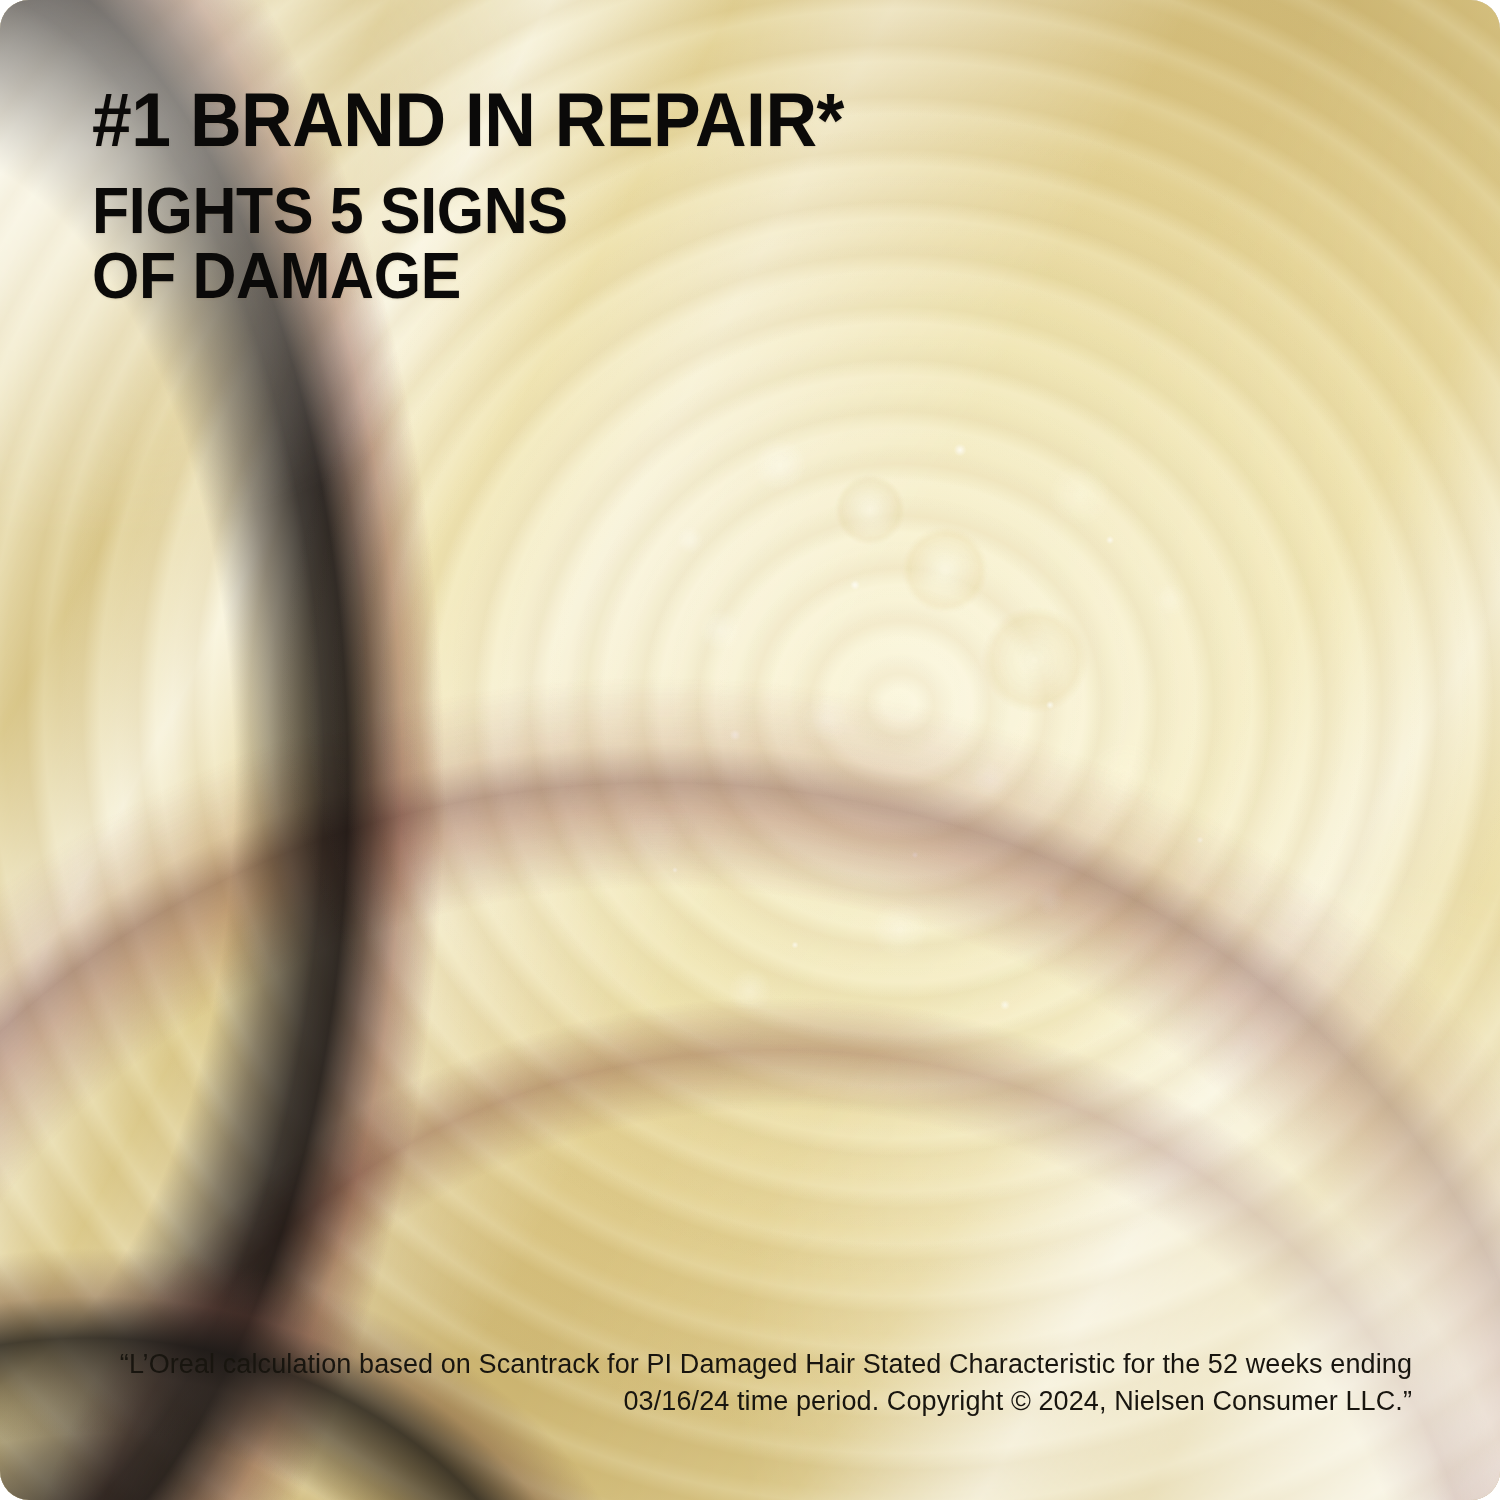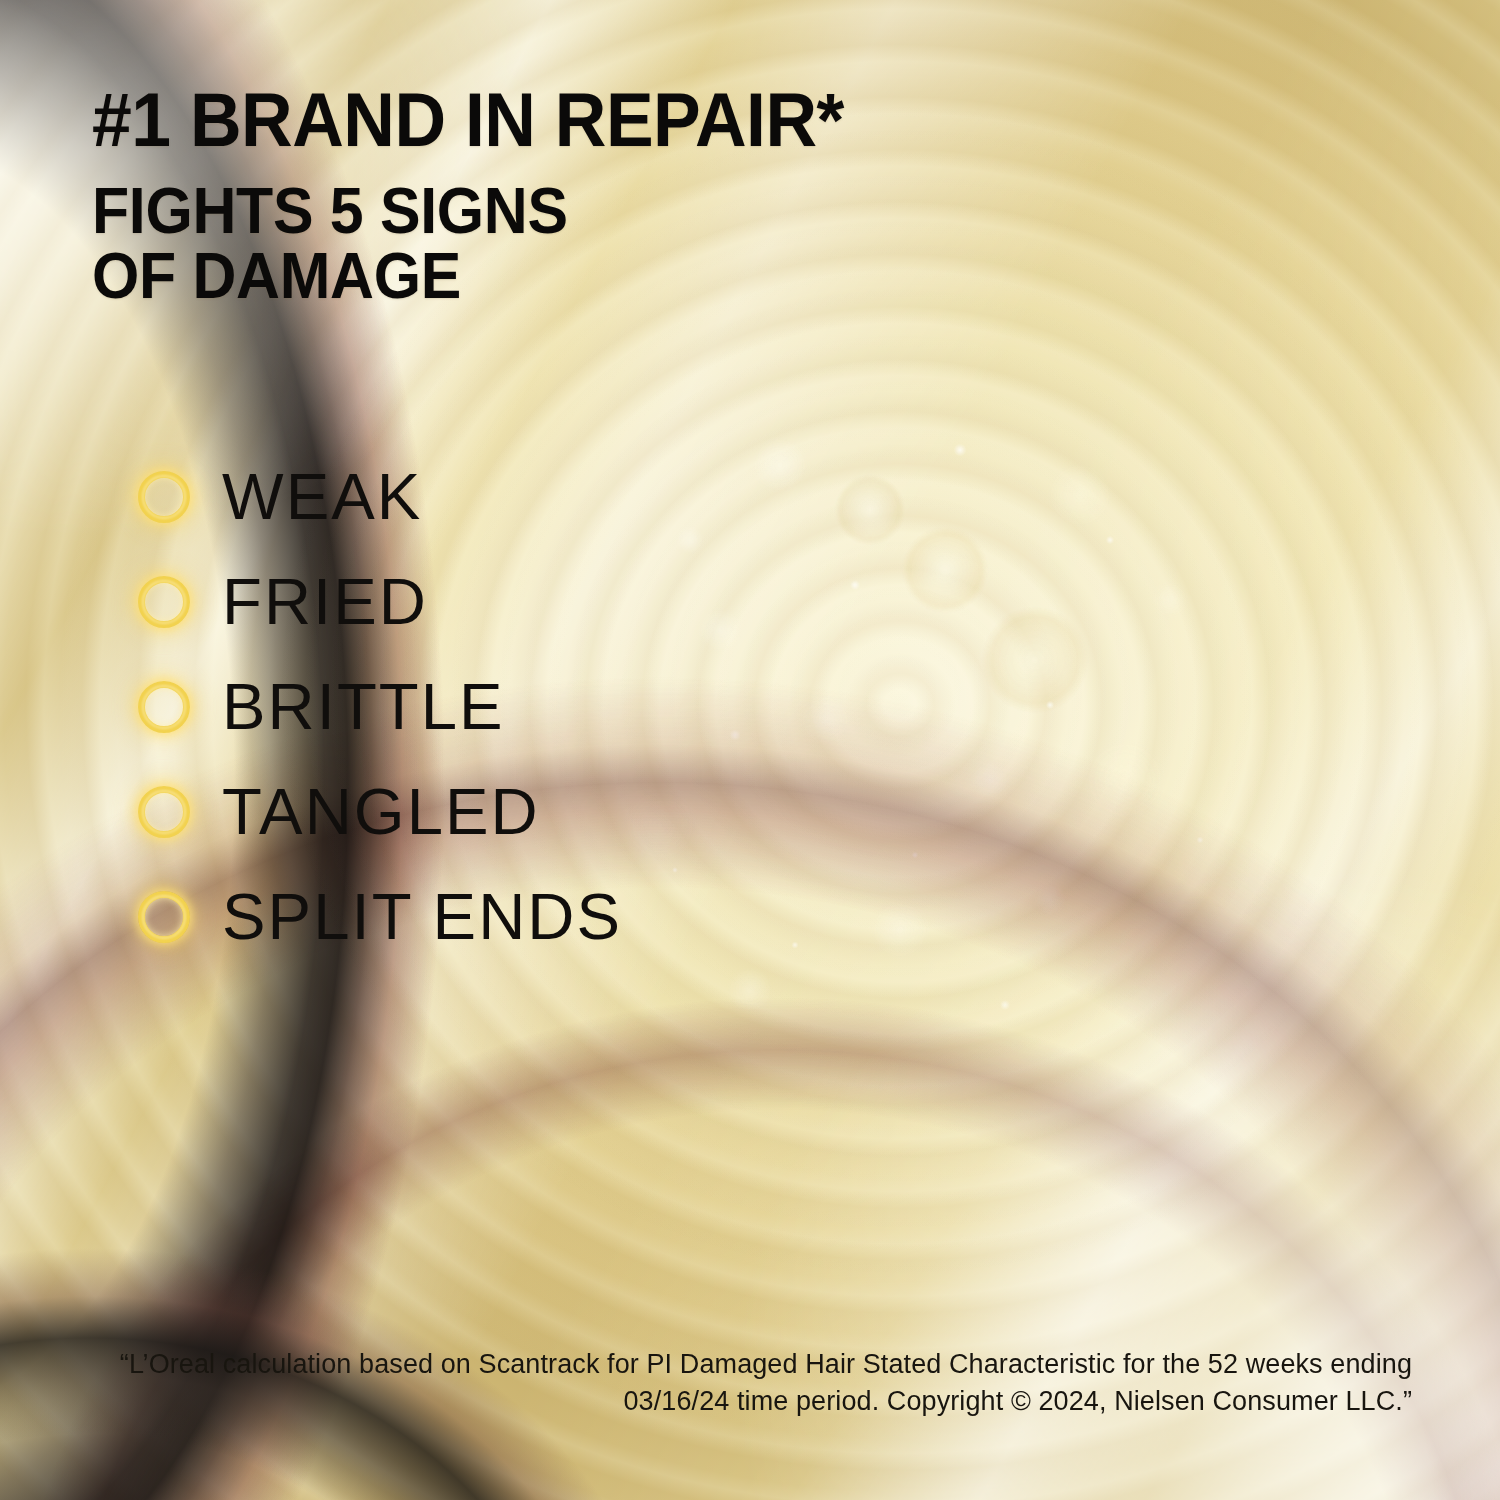--- a/index.html
+++ b/index.html
@@ -10,20 +10,21 @@
   }
 
   #stage {
     position: relative;
     width: 1500px;
     height: 1500px;
     overflow: hidden;
     font-family: "Liberation Sans", sans-serif;
     background: #e5e5e5;
     isolation: isolate;
+    border-radius: 29px;
   }
 
   
   .bg-layer {
     position: absolute;
     inset: 0;
     pointer-events: none;
   }
 
   
@@ -326,39 +327,17 @@
 
     <div class="headline-block">
       <h1 class="headline-primary">#1 BRAND IN REPAIR*</h1>
 
       <h2 class="headline-secondary">
         <span class="hl-line">FIGHTS 5 SIGNS</span>
         <span class="hl-line">OF DAMAGE</span>
       </h2>
     </div>
 
-    <ul class="signs-list">
-      <li class="sign-item">
-        <span class="sign-ring"></span>
-        <span class="sign-label">WEAK</span>
-      </li>
-      <li class="sign-item">
-        <span class="sign-ring"></span>
-        <span class="sign-label">FRIED</span>
-      </li>
-      <li class="sign-item">
-        <span class="sign-ring"></span>
-        <span class="sign-label">BRITTLE</span>
-      </li>
-      <li class="sign-item">
-        <span class="sign-ring"></span>
-        <span class="sign-label">TANGLED</span>
-      </li>
-      <li class="sign-item">
-        <span class="sign-ring"></span>
-        <span class="sign-label">SPLIT ENDS</span>
-      </li>
-    </ul>
 
     <p class="footnote">“L’Oreal calculation based on Scantrack for PI Damaged Hair Stated Characteristic for the 52 weeks ending 03/16/24 time period. Copyright © 2024, Nielsen Consumer LLC.”</p>
 
   </div>
 </div>
 
 </body></html>

